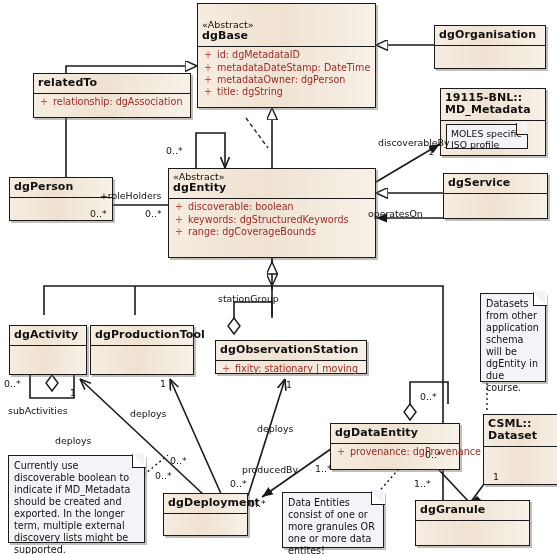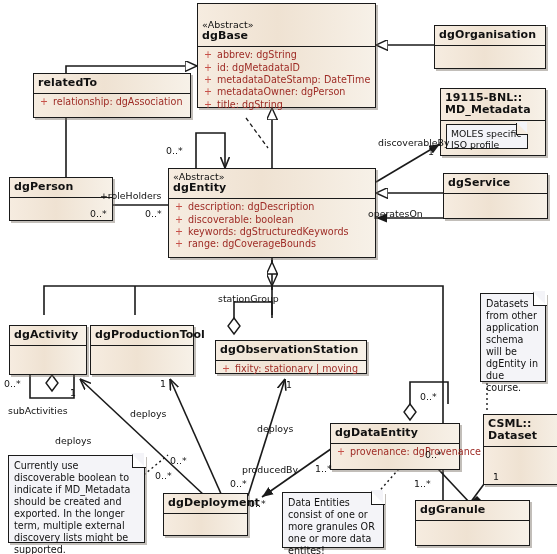--- a/index.html
+++ b/index.html
@@ -128,21 +128,20 @@
   </svg>
 
   <div class="ftype" style="left:310px;top:5px;">FeatureType</div>
 
   <div class="uml" style="left:197px;top:3px;width:179px;height:105px;">
     <div class="hdr" style="padding-top:16px;">
       <span class="stereo">«Abstract»</span>
       <span class="nm">dgBase</span>
     </div>
     <div class="sep attrs">
-      <div class="attr"><span class="pl">+</span><span>abbrev:  dgString</span></div>
       <div class="attr"><span class="pl">+</span><span>id:  dgMetadataID</span></div>
       <div class="attr"><span class="pl">+</span><span>metadataDateStamp:  DateTime</span></div>
       <div class="attr"><span class="pl">+</span><span>metadataOwner:  dgPerson</span></div>
       <div class="attr"><span class="pl">+</span><span>title:  dgString</span></div>
     </div>
   </div>
 
   <div class="uml" style="left:33px;top:73px;width:158px;height:45px;">
     <div class="hdr">
       <span class="nm">relatedTo</span>
@@ -178,21 +177,20 @@
     </div>
     <div class="sep empty"></div>
   </div>
 
   <div class="uml" style="left:168px;top:168px;width:208px;height:90px;">
     <div class="hdr">
       <span class="stereo">«Abstract»</span>
       <span class="nm">dgEntity</span>
     </div>
     <div class="sep attrs">
-      <div class="attr"><span class="pl">+</span><span>description:  dgDescription</span></div>
       <div class="attr"><span class="pl">+</span><span>discoverable:  boolean</span></div>
       <div class="attr"><span class="pl">+</span><span>keywords:  dgStructuredKeywords</span></div>
       <div class="attr"><span class="pl">+</span><span>range:  dgCoverageBounds</span></div>
     </div>
   </div>
 
   <div class="uml" style="left:443px;top:173px;width:105px;height:46px;">
     <div class="hdr">
       <span class="nm">dgService</span>
     </div>

